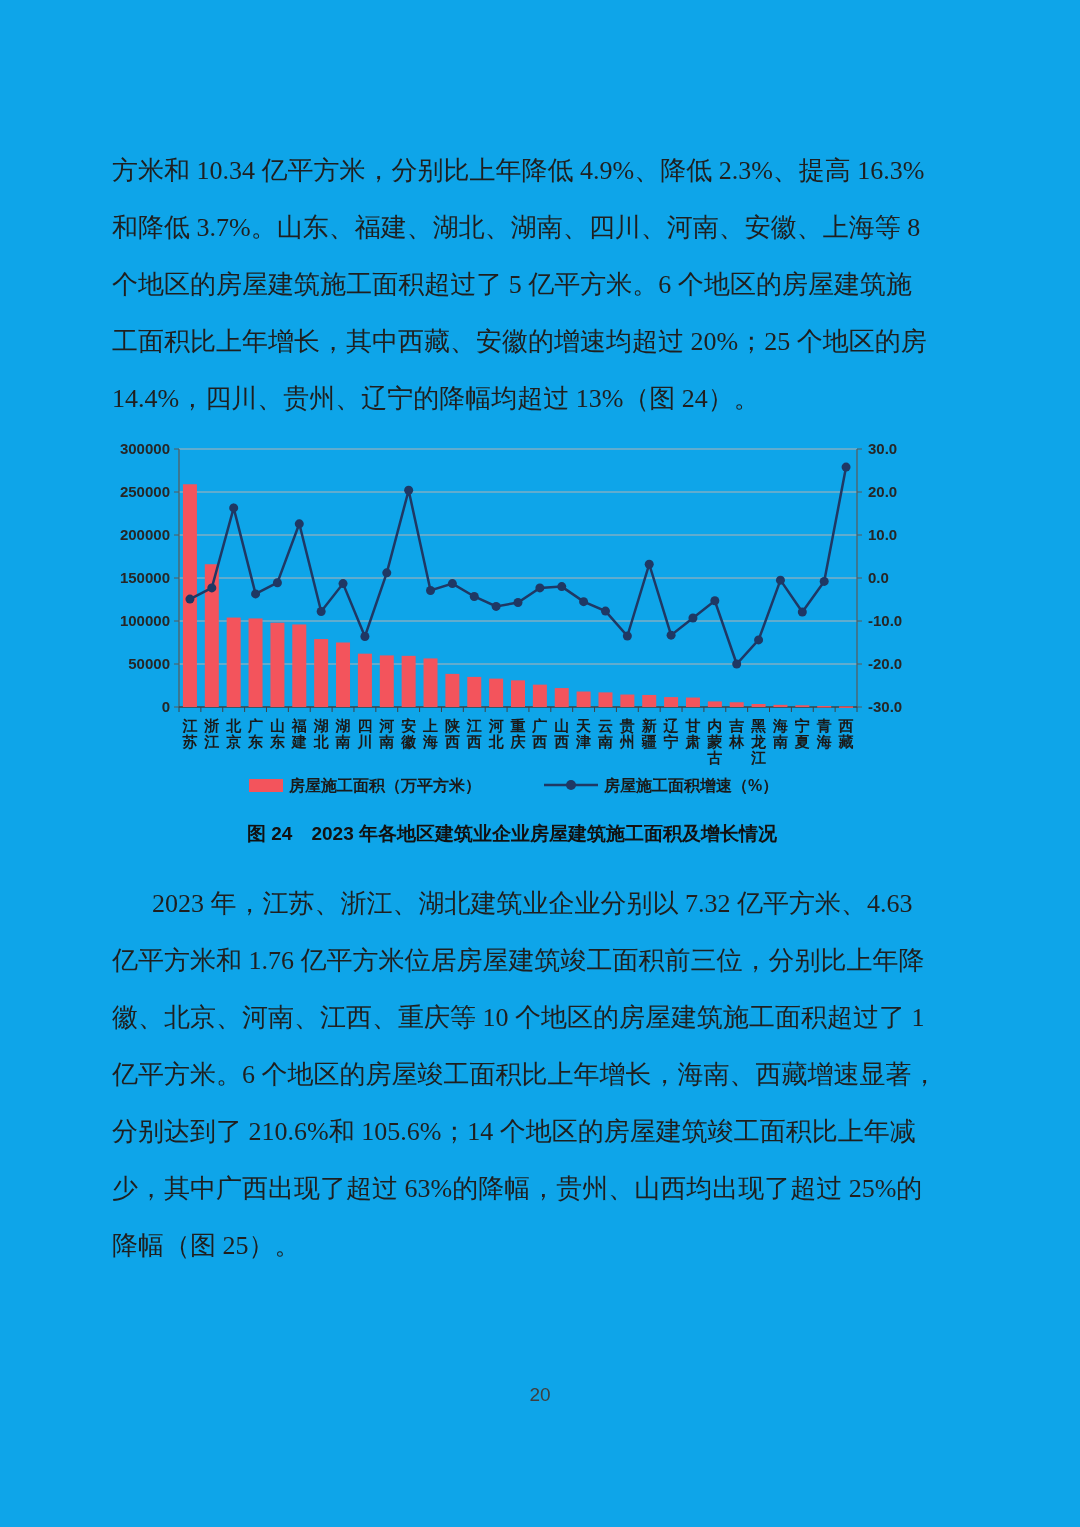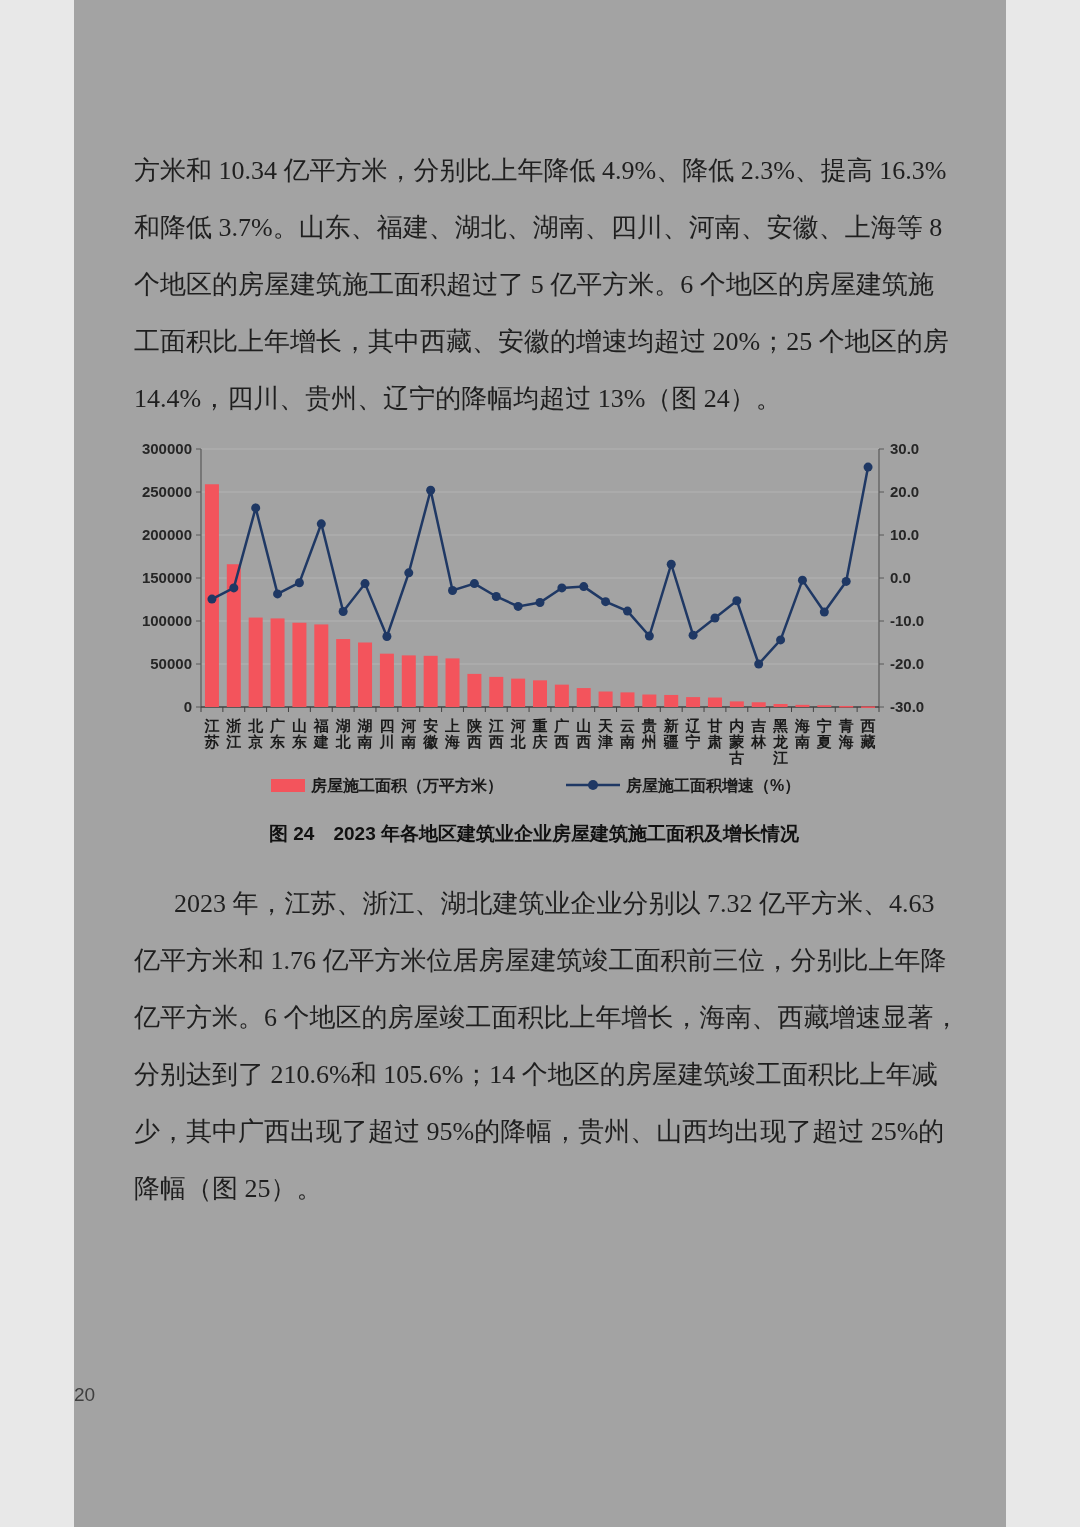--- a/index.html
+++ b/index.html
@@ -1,43 +1,43 @@
 <!DOCTYPE html>
 <html><head>
 <meta charset="utf-8">
 <style>
   html,body{margin:0;padding:0;background:#e8e8e8;}
   .page{
     position:relative;
-    width:932px;height:1527px;
+    width:1080px;height:1527px;
     margin:0 auto;
-    background:#a3a3a3;
+    background:#0ea5e9;
     box-sizing:border-box;
-    padding:142px 140px 0 60px;
+    padding:142px 140px 0 112px;
     font-family:"Liberation Serif","DejaVu Serif",serif;
     color:#1f1f1f;
   }
   .para{width:800px;font-size:26px;}
   .pline{
     height:57px;line-height:57px;
     text-align:justify;text-align-last:justify;
     white-space:nowrap;overflow:visible;
   }
   .pline-end{text-align-last:left;}
   .pline-indent{text-indent:40px;}
   .chart-wrap{width:800px;height:370px;margin-top:12px;}
   .caption{
     width:800px;margin-top:6px;height:38px;line-height:38px;
     text-align:center;font-weight:700;font-size:19px;color:#111;
     font-family:"Liberation Sans","DejaVu Sans",sans-serif;
   }
   .para2{margin-top:22px;}
   .pagenum{
     position:absolute;top:1384px;left:0;width:1080px;
-    text-align:left;font-size:19px;color:#3f3f3f;
+    text-align:center;font-size:19px;color:#3f3f3f;
     font-family:"Liberation Sans","DejaVu Sans",sans-serif;
   }
   .ax{font:700 15px "Liberation Sans","DejaVu Sans",sans-serif;fill:#262626;}
   .xlab{font:700 15px "Liberation Sans","DejaVu Sans",sans-serif;fill:#1a1a1a;}
   .leg{font:700 16px "Liberation Sans","DejaVu Sans",sans-serif;fill:#1a1a1a;}
 </style>
 </head>
 <body>
 
 <div class="page">
@@ -221,21 +221,22 @@
         <circle cx="459" cy="346" r="5" fill="#1f3864"></circle>
         <text x="492" y="352" class="leg">房屋施工面积增速（%）</text>
       </svg>
   </div>
 
   <div class="caption">图 24　2023 年各地区建筑业企业房屋建筑施工面积及增长情况</div>
 
   <div class="para para2">
       <div class="pline pline-indent">2023 年，江苏、浙江、湖北建筑业企业分别以 7.32 亿平方米、4.63</div>
       <div class="pline">亿平方米和 1.76 亿平方米位居房屋建筑竣工面积前三位，分别比上年降</div>
+      <div class="pline">徽、北京、河南、江西、重庆等 10 个地区的房屋建筑施工面积超过了 1</div>
       <div class="pline">亿平方米。6 个地区的房屋竣工面积比上年增长，海南、西藏增速显著，</div>
       <div class="pline">分别达到了 210.6%和 105.6%；14 个地区的房屋建筑竣工面积比上年减</div>
-      <div class="pline">少，其中广西出现了超过 95%的降幅，贵州、山西均出现了超过 25%的</div>
+      <div class="pline">少，其中广西出现了超过 63%的降幅，贵州、山西均出现了超过 25%的</div>
       <div class="pline pline-end">降幅（图 25）。</div>
     </div>
 
   <div class="pagenum">20</div>
 
 </div>
 
 </body></html>

